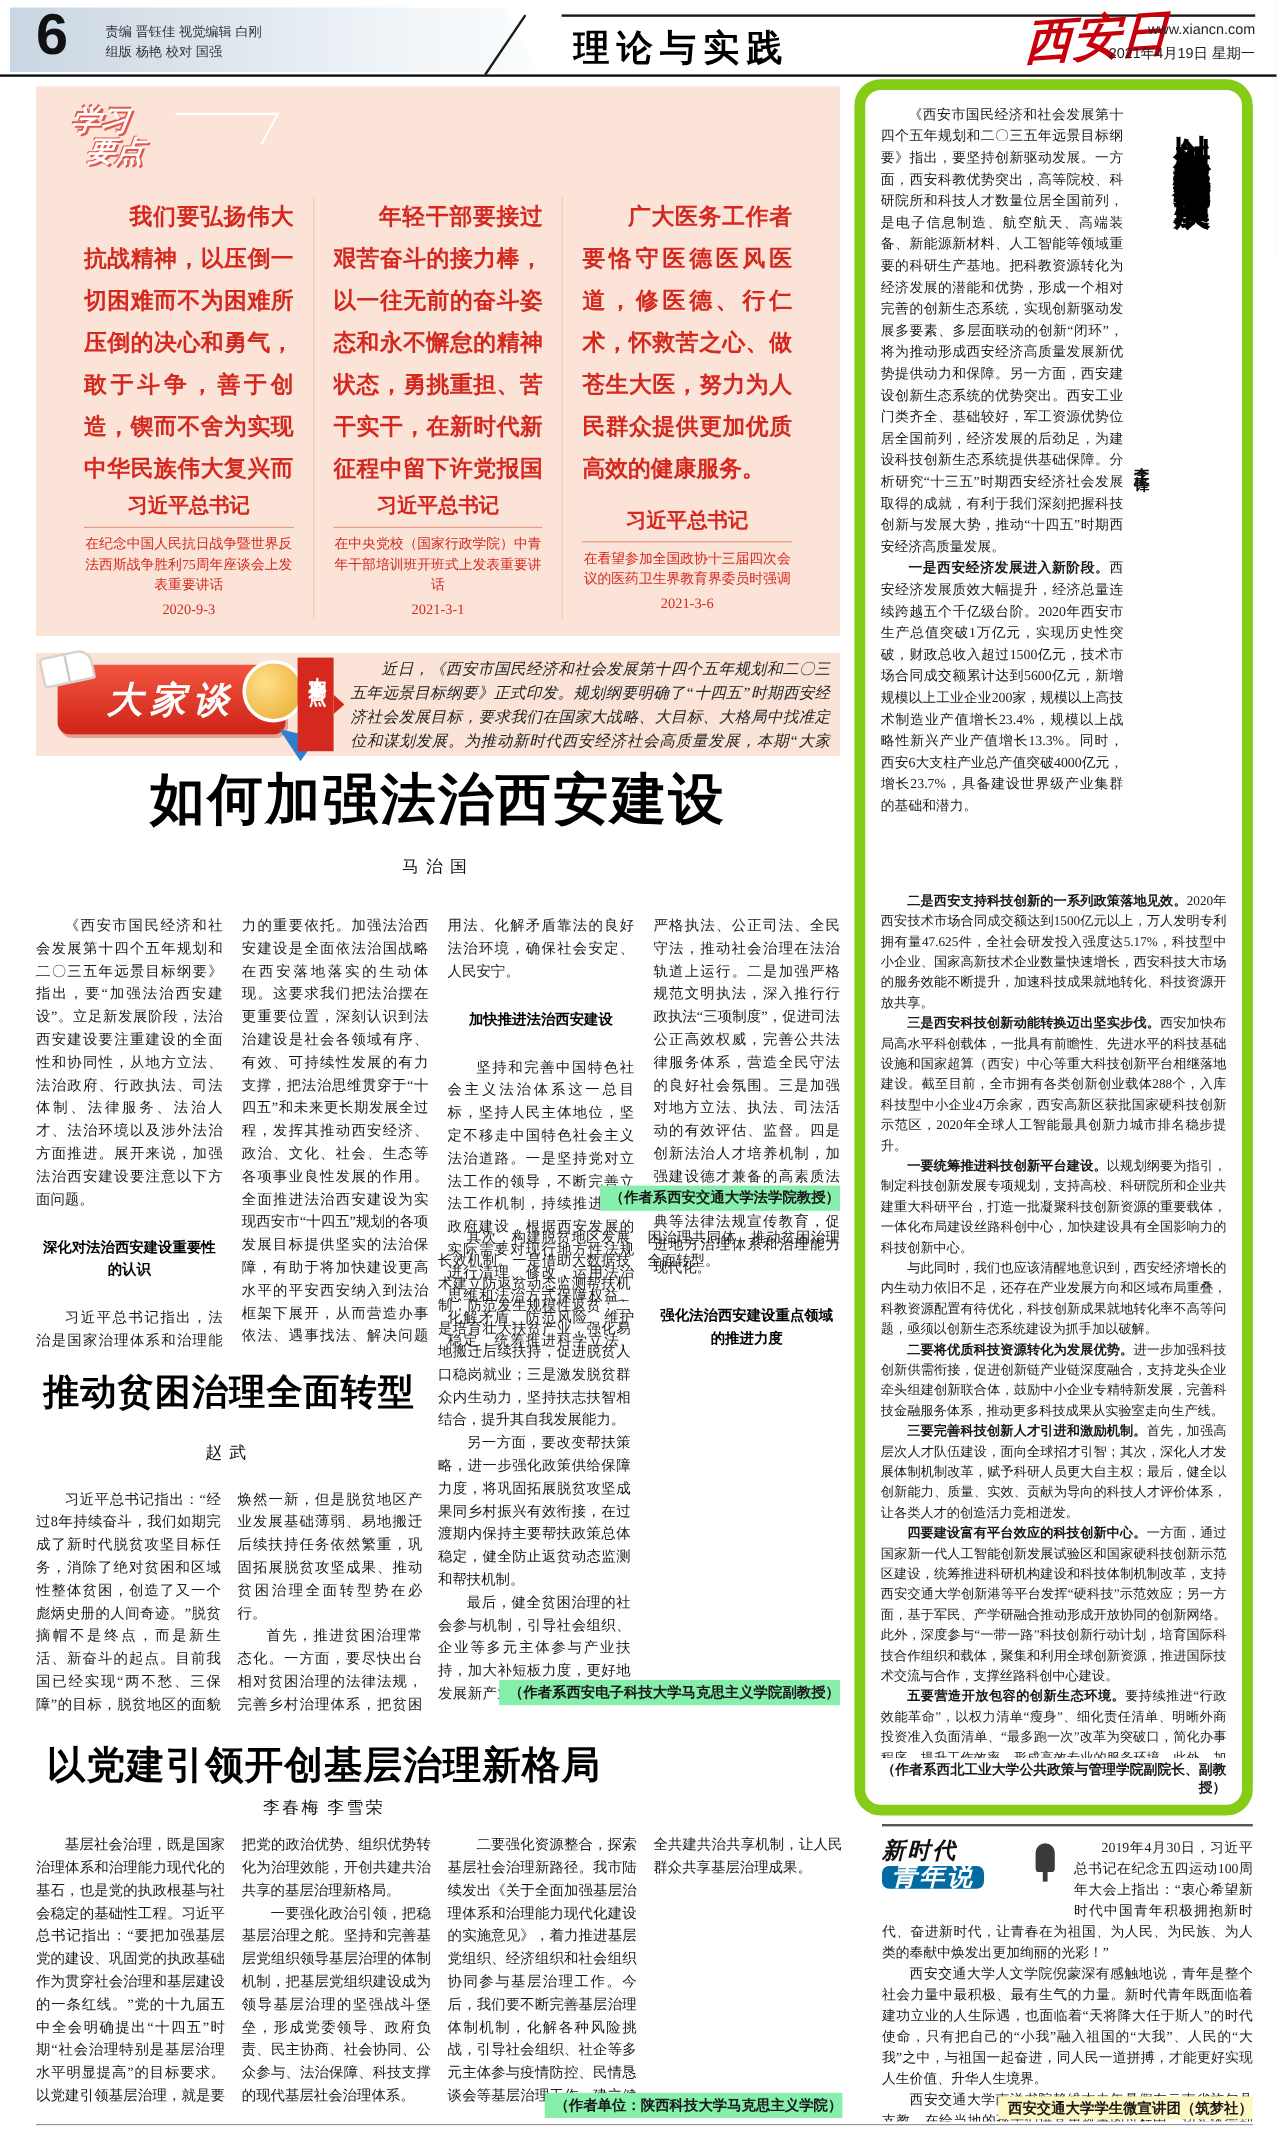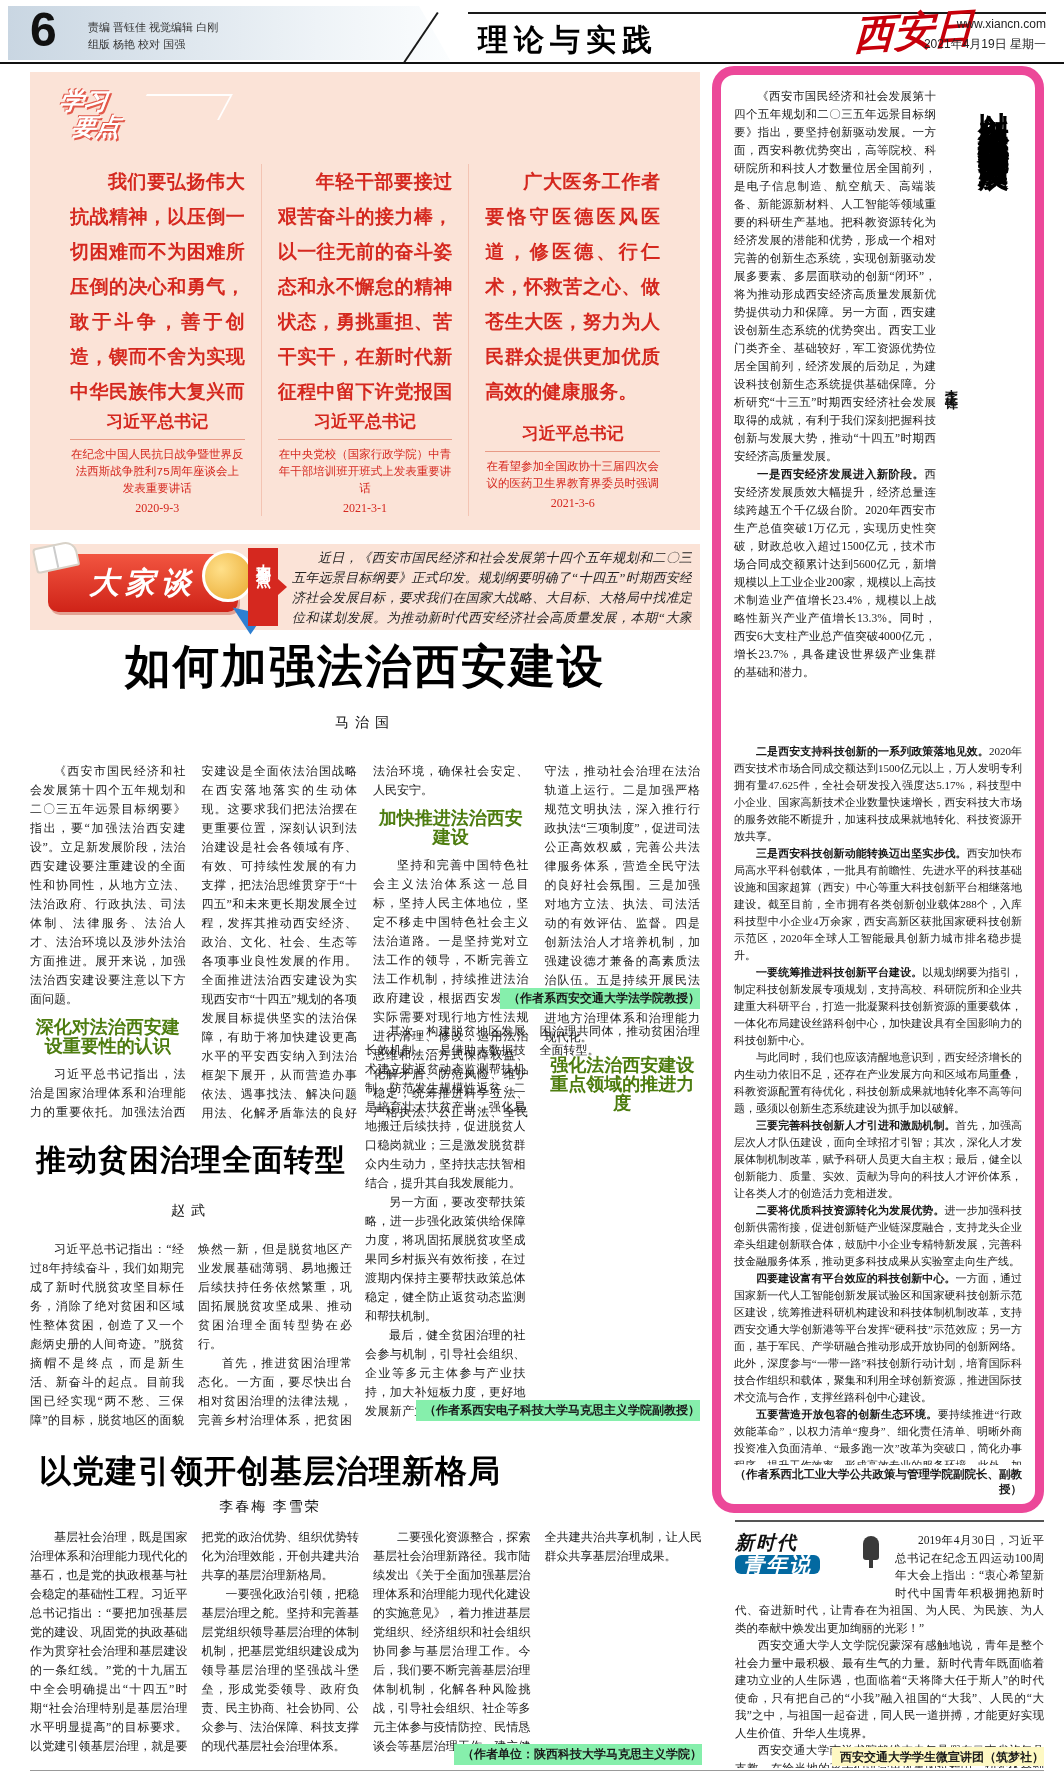--- a/index.html
+++ b/index.html
@@ -36,21 +36,21 @@
   .study-corner{position:absolute;left:110px;top:22px;width:86px;height:26px;
     border-top:2px solid rgba(255,255,255,.95);border-right:2px solid rgba(255,255,255,.95);
     transform:skewX(-28deg);}
   .quotes{position:absolute;left:24px;top:92px;width:622px;height:352px;display:flex;}
   .quote-col{flex:1;padding:0 16px;display:flex;flex-direction:column;}
   .quote-col + .quote-col{border-left:1px solid #f3c4b3;}
   .quote-text{height:252px;overflow:hidden;color:#d5281f;font-weight:bold;
     font-size:19px;line-height:35px;text-align:justify;text-indent:2em;}
   .quote-signer{margin-top:6px;text-align:center;color:#d5281f;font-weight:bold;font-size:17px;}
   .quote-source{margin-top:6px;padding-top:6px;border-top:1px solid #e89a86;
-    color:#d5281f;font-size:11.5px;line-height:17px;text-align:center;font-family:Liberation Mono, monospace;}
+    color:#d5281f;font-size:11.5px;line-height:17px;text-align:center;}
   .quote-date{margin-top:4px;text-align:center;color:#d5281f;font-size:12px;}
 
   
   .talks{position:absolute;left:30px;top:544px;width:670px;height:86px;background:#fbe3d7;}
   .talks-badge{position:absolute;left:18px;top:10px;width:190px;height:58px;border-radius:10px;
     background:linear-gradient(#f25540,#cf2318);display:flex;align-items:center;justify-content:center;
     box-shadow:2px 3px 0 rgba(180,40,20,.35);}
   .talks-badge span{color:#fff;font-family:"Liberation Sans",sans-serif;font-weight:900;
     font-style:italic;font-size:30px;letter-spacing:6px;}
   .book-icon{position:absolute;left:-14px;top:-10px;width:44px;height:26px;background:#fff;
@@ -68,34 +68,34 @@
     font-family:"Liberation Sans",sans-serif;font-weight:bold;font-size:15px;letter-spacing:3px;
     display:block;margin:4px auto 0;}
   .talks-text{position:absolute;left:262px;top:4px;width:400px;height:78px;overflow:hidden;
     font-style:italic;font-size:13px;line-height:20px;text-align:justify;text-indent:2em;color:#222;}
 
   
   .a-title{position:absolute;font-family:"Liberation Sans",sans-serif;font-weight:900;color:#000;text-align:center;}
   .a-author{position:absolute;text-align:center;font-size:14px;letter-spacing:6px;color:#111;}
   .a-body{position:absolute;overflow:hidden;font-size:12px;line-height:19px;text-align:justify;column-fill:auto;}
   .a-body p.para{margin:0;text-indent:2em;}
-  .a-body h3.sub-head{margin:9px 0;font-family:"Liberation Sans",sans-serif;font-size:18px;
-    text-align:center;color:#4d7c0f;}
+  .a-body h3.sub-head{margin:21px 0;font-family:"Liberation Sans",sans-serif;font-size:12px;
+    text-align:center;color:#000000;}
   .a-body p.sig, .sig-abs{font-weight:bold;text-align:right;font-size:12px;}
   .sig-abs{position:absolute;background:#86efac;padding:2px 0 2px 8px;}
   .lead{font-family:"Liberation Sans",sans-serif;}
 
   .art1-body{left:30px;top:762px;width:670px;height:372px;column-count:4;column-gap:16px;}
   .art2-body-left{left:30px;top:1240px;width:322px;height:200px;column-count:2;column-gap:14px;}
   .art2-body-right{left:365px;top:1022px;width:335px;height:418px;column-count:2;column-gap:14px;}
   .art3-body{left:30px;top:1528px;width:672px;height:236px;column-count:4;column-gap:14px;}
 
   
   .red-box{position:absolute;left:712px;top:66px;width:332px;height:1447px;
-    border:9px solid #ec4899;border-radius:22px;background:#fff;padding:12px 13px;overflow:hidden;}
+    border:9px solid #84cc16;border-radius:22px;background:#fff;padding:12px 13px;overflow:hidden;}
   .red-top{display:flex;height:648px;overflow:hidden;}
   .red-top-text{flex:1;overflow:hidden;font-size:11.5px;line-height:18px;text-align:justify;}
   .red-top-text p{margin:0;text-indent:2em;}
   .red-author{width:24px;writing-mode:vertical-rl;text-orientation:upright;font-weight:bold;
     font-size:13px;letter-spacing:4px;padding-top:292px;color:#111;}
   .red-title{width:62px;writing-mode:vertical-rl;text-orientation:upright;
     font-family:"Liberation Sans",sans-serif;font-weight:900;font-size:31px;line-height:58px;
     letter-spacing:3px;color:#000;text-align:start;}
   .red-bottom{margin-top:8px;height:722px;overflow:hidden;font-size:11px;line-height:17px;text-align:justify;}
   .red-bottom p.para{margin:0;text-indent:2em;}
@@ -225,22 +225,22 @@
           <p class="para" data-name="article-paragraph"><b class="lead">一是西安经济发展进入新阶段。</b>西安经济发展质效大幅提升，经济总量连续跨越五个千亿级台阶。2020年西安市生产总值突破1万亿元，实现历史性突破，财政总收入超过1500亿元，技术市场合同成交额累计达到5600亿元，新增规模以上工业企业200家，规模以上高技术制造业产值增长23.4%，规模以上战略性新兴产业产值增长13.3%。同时，西安6大支柱产业总产值突破4000亿元，增长23.7%，具备建设世界级产业集群的基础和潜力。</p>
         </div>
       <div class="red-author" data-name="featured-article-author">李正锋</div>
       <div class="red-title" data-name="featured-article-vertical-headline">以创新生态系统建设赋能经济高质量发展</div>
     </div>
     <div class="red-bottom" data-name="featured-article-body">
         <p class="para" data-name="article-paragraph"><b class="lead">二是西安支持科技创新的一系列政策落地见效。</b>2020年西安技术市场合同成交额达到1500亿元以上，万人发明专利拥有量47.625件，全社会研发投入强度达5.17%，科技型中小企业、国家高新技术企业数量快速增长，西安科技大市场的服务效能不断提升，加速科技成果就地转化、科技资源开放共享。</p>
         <p class="para" data-name="article-paragraph"><b class="lead">三是西安科技创新动能转换迈出坚实步伐。</b>西安加快布局高水平科创载体，一批具有前瞻性、先进水平的科技基础设施和国家超算（西安）中心等重大科技创新平台相继落地建设。截至目前，全市拥有各类创新创业载体288个，入库科技型中小企业4万余家，西安高新区获批国家硬科技创新示范区，2020年全球人工智能最具创新力城市排名稳步提升。</p>
         <p class="para" data-name="article-paragraph"><b class="lead">一要统筹推进科技创新平台建设。</b>以规划纲要为指引，制定科技创新发展专项规划，支持高校、科研院所和企业共建重大科研平台，打造一批凝聚科技创新资源的重要载体，一体化布局建设丝路科创中心，加快建设具有全国影响力的科技创新中心。</p>
         <p class="para" data-name="article-paragraph">与此同时，我们也应该清醒地意识到，西安经济增长的内生动力依旧不足，还存在产业发展方向和区域布局重叠，科教资源配置有待优化，科技创新成果就地转化率不高等问题，亟须以创新生态系统建设为抓手加以破解。</p>
+        <p class="para" data-name="article-paragraph"><b class="lead">二要将优质科技资源转化为发展优势。</b>进一步加强科技创新供需衔接，促进创新链产业链深度融合，支持龙头企业牵头组建创新联合体，鼓励中小企业专精特新发展，完善科技金融服务体系，推动更多科技成果从实验室走向生产线。</p>
         <p class="para" data-name="article-paragraph"><b class="lead">三要完善科技创新人才引进和激励机制。</b>首先，加强高层次人才队伍建设，面向全球招才引智；其次，深化人才发展体制机制改革，赋予科研人员更大自主权；最后，健全以创新能力、质量、实效、贡献为导向的科技人才评价体系，让各类人才的创造活力竞相迸发。</p>
-        <p class="para" data-name="article-paragraph"><b class="lead">二要将优质科技资源转化为发展优势。</b>进一步加强科技创新供需衔接，促进创新链产业链深度融合，支持龙头企业牵头组建创新联合体，鼓励中小企业专精特新发展，完善科技金融服务体系，推动更多科技成果从实验室走向生产线。</p>
         <p class="para" data-name="article-paragraph"><b class="lead">四要建设富有平台效应的科技创新中心。</b>一方面，通过国家新一代人工智能创新发展试验区和国家硬科技创新示范区建设，统筹推进科研机构建设和科技体制机制改革，支持西安交通大学创新港等平台发挥“硬科技”示范效应；另一方面，基于军民、产学研融合推动形成开放协同的创新网络。此外，深度参与“一带一路”科技创新行动计划，培育国际科技合作组织和载体，聚集和利用全球创新资源，推进国际技术交流与合作，支撑丝路科创中心建设。</p>
         <p class="para" data-name="article-paragraph"><b class="lead">五要营造开放包容的创新生态环境。</b>要持续推进“行政效能革命”，以权力清单“瘦身”、细化责任清单、明晰外商投资准入负面清单、“最多跑一次”改革为突破口，简化办事程序，提升工作效率，形成高效专业的服务环境。此外，加大科技创新与科技成果转化的法律保障力度，制定科研诚信管理办法和创新风险补偿机制，保护知识产权，努力营造尊重人才、尊重创造、鼓励创新、宽容失败的浓厚氛围，让敢于冒险、追求成功的创新精神在全社会蔚然成风。</p>
       </div>
     <div class="red-sig" data-name="featured-article-attribution">（作者系西北工业大学公共政策与管理学院副院长、副教授）</div>
   </div>
 
   <div class="youth-rule" data-name="youth-voice-divider"></div>
   <div class="youth" data-name="youth-voice-section">
     <div class="youth-logo" data-name="youth-voice-logo">
       <span class="yl1" data-name="youth-voice-logo-line1">新时代</span>

